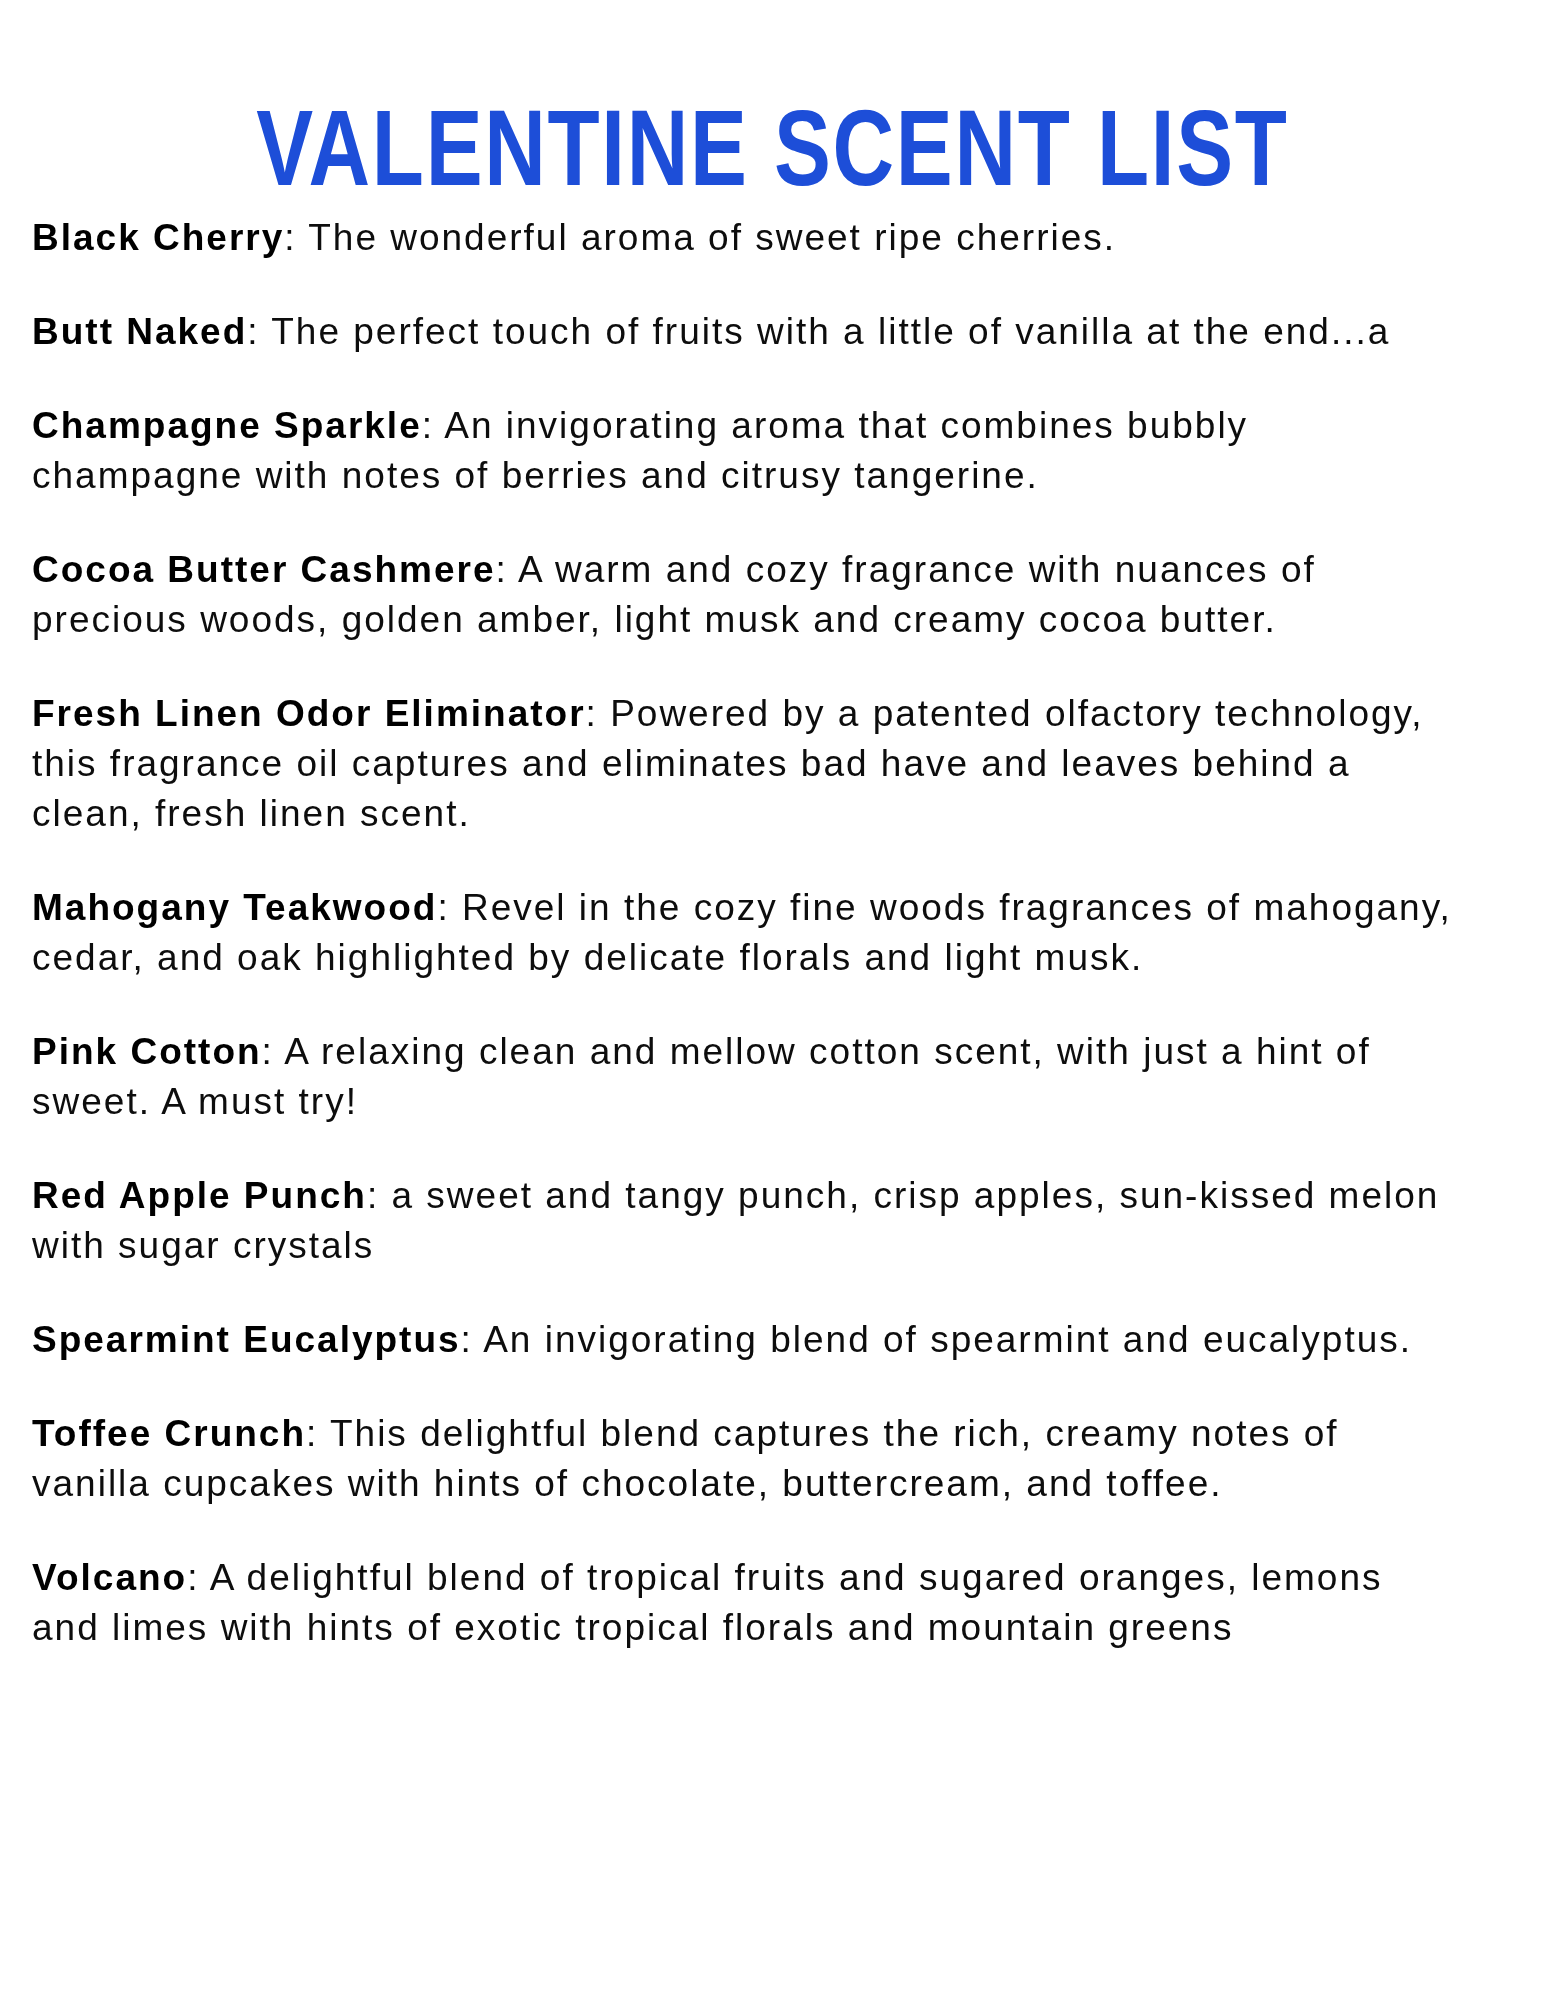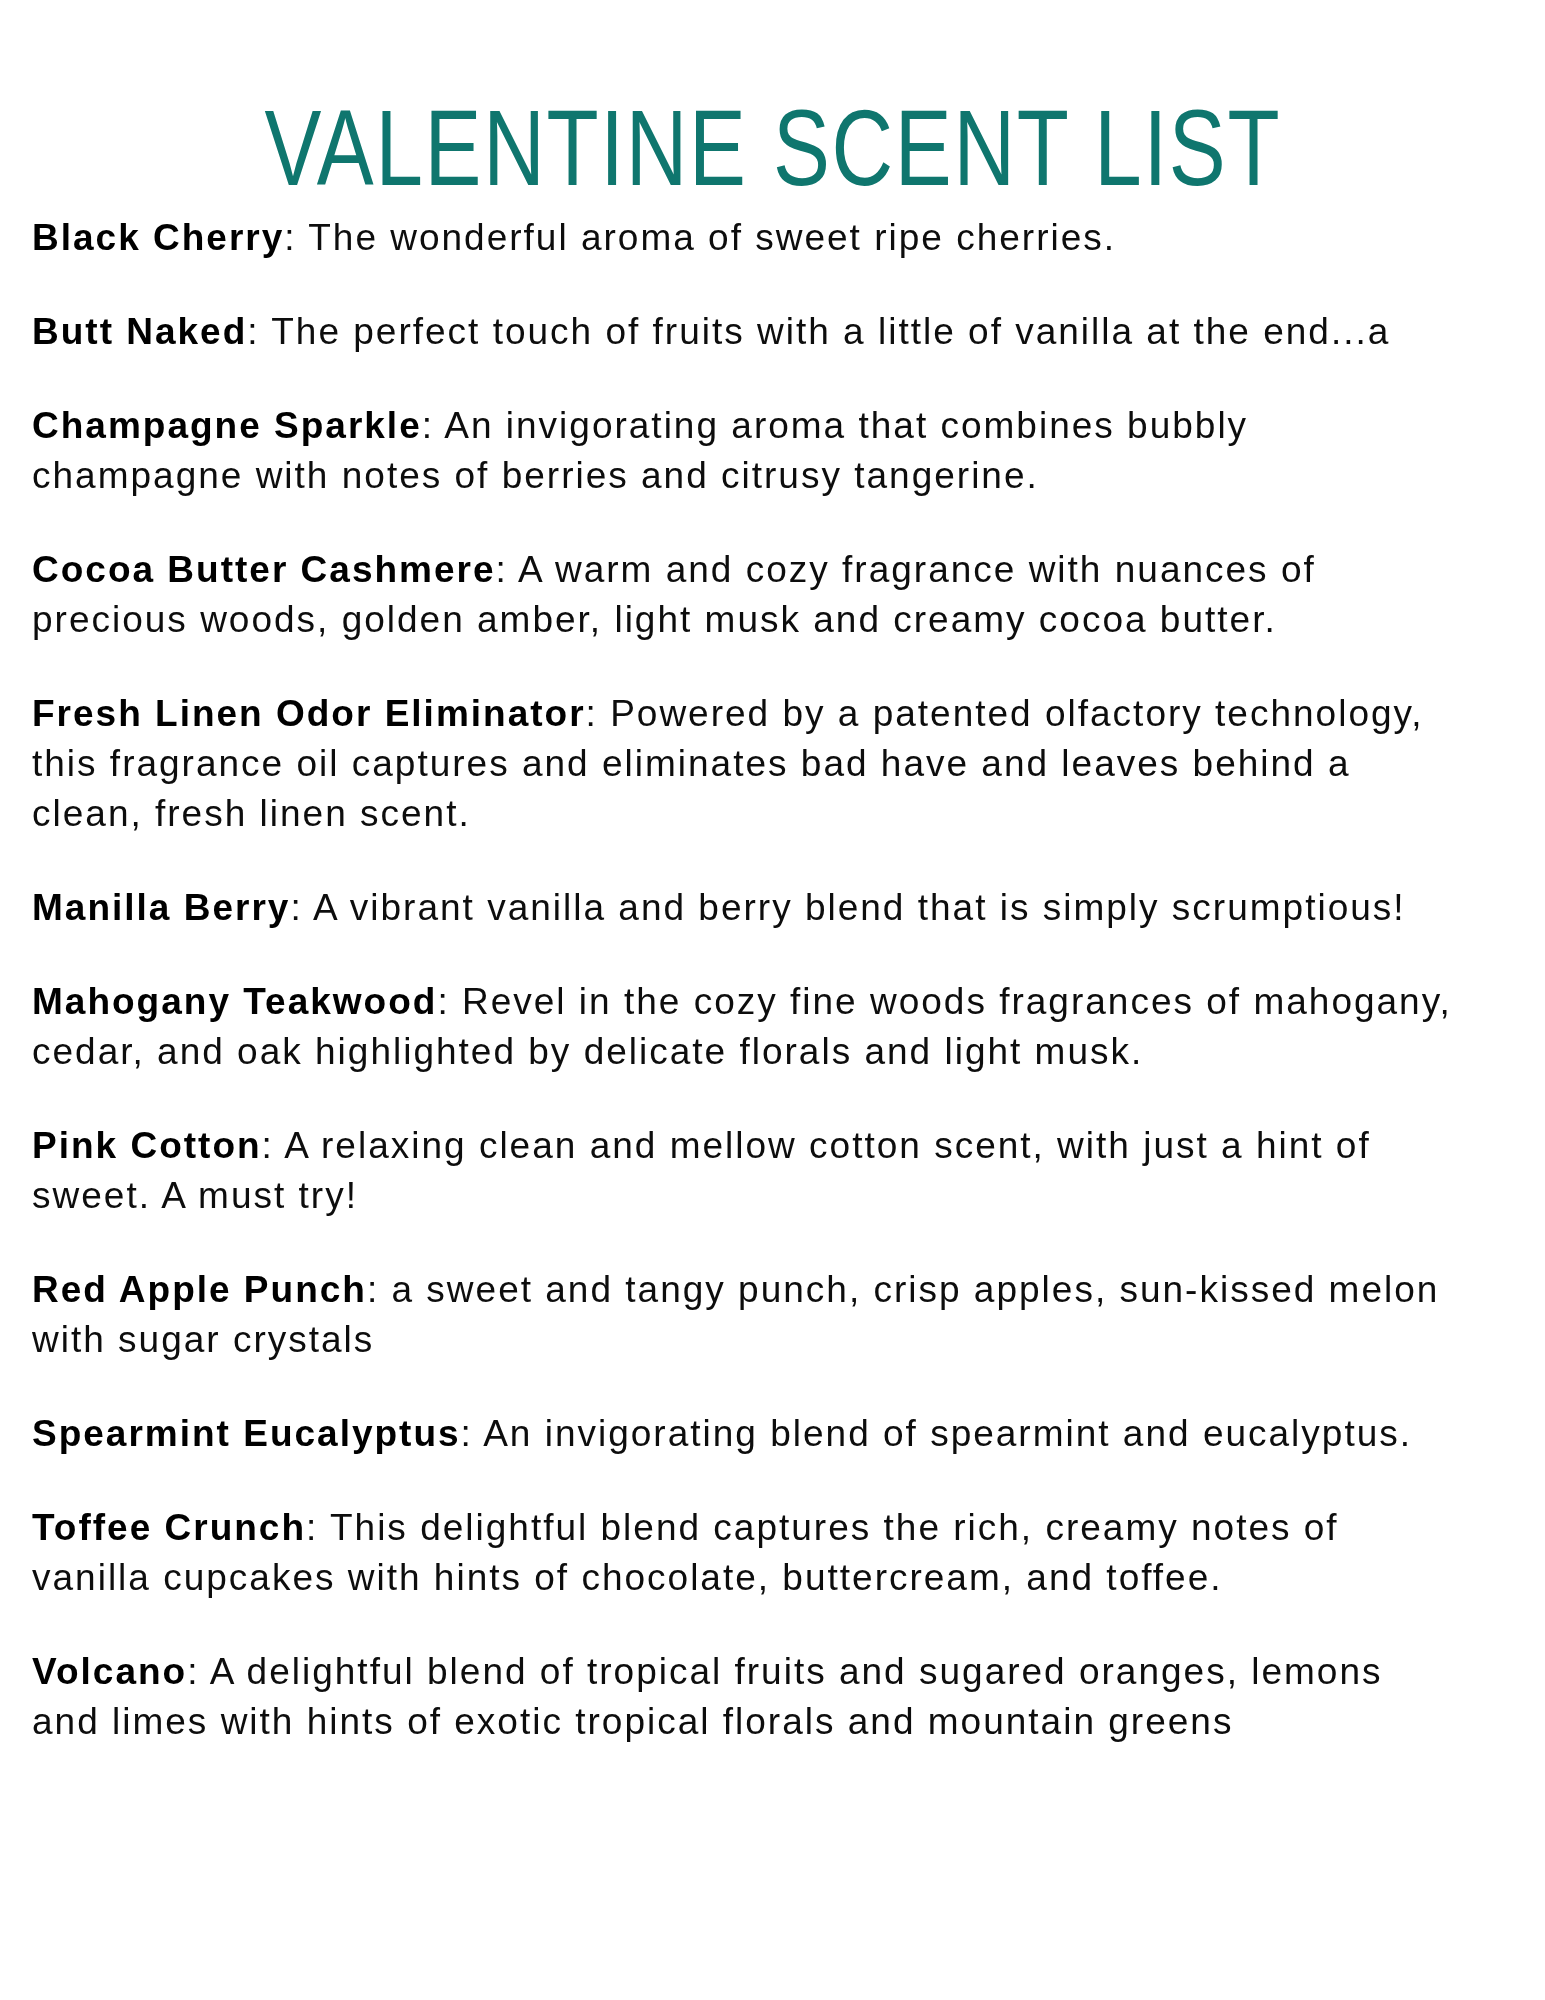--- a/index.html
+++ b/index.html
@@ -10,22 +10,22 @@
     background: #ffffff;
     overflow: hidden;
     font-family: "Liberation Sans", sans-serif;
     color: #0d0d0d;
   }
   .title {
     margin: 96px 0 13px 0;
     text-align: center;
     font-size: 104px;
     line-height: 1;
-    font-weight: 400;
-    color: #0f766e;
+    font-weight: 700;
+    color: #1d4ed8;
     white-space: nowrap;
   }
   .title .stretch {
     display: inline-block;
     transform: scaleX(0.82) scaleY(1.04);
     transform-origin: 50% 60%;
     letter-spacing: 0.02em;
   }
   .content {
     padding: 0 12px 0 32px;
@@ -67,23 +67,20 @@
       <span class="line"><strong>Cocoa Butter Cashmere</strong><span>: </span><span>A warm and cozy fragrance with nuances of</span></span>
       <span class="line">precious woods, golden amber, light musk and creamy cocoa butter.</span>
     </p>
 
     <p class="scent">
       <span class="line"><strong>Fresh Linen Odor Eliminator</strong><span>: </span><span>Powered by a patented olfactory technology,</span></span>
       <span class="line">this fragrance oil captures and eliminates bad have and leaves behind a</span>
       <span class="line">clean, fresh linen scent.</span>
     </p>
 
-    <p class="scent">
-      <span class="line"><strong>Manilla Berry</strong><span>: </span><span>A vibrant vanilla and berry blend that is simply scrumptious!</span></span>
-    </p>
 
     <p class="scent">
       <span class="line"><strong>Mahogany Teakwood</strong><span>: </span><span>Revel in the cozy fine woods fragrances of mahogany,</span></span>
       <span class="line">cedar, and oak highlighted by delicate florals and light musk.</span>
     </p>
 
     <p class="scent">
       <span class="line"><strong>Pink Cotton</strong><span>: </span><span>A relaxing clean and mellow cotton scent, with just a hint of</span></span>
       <span class="line">sweet. A must try!</span>
     </p>

